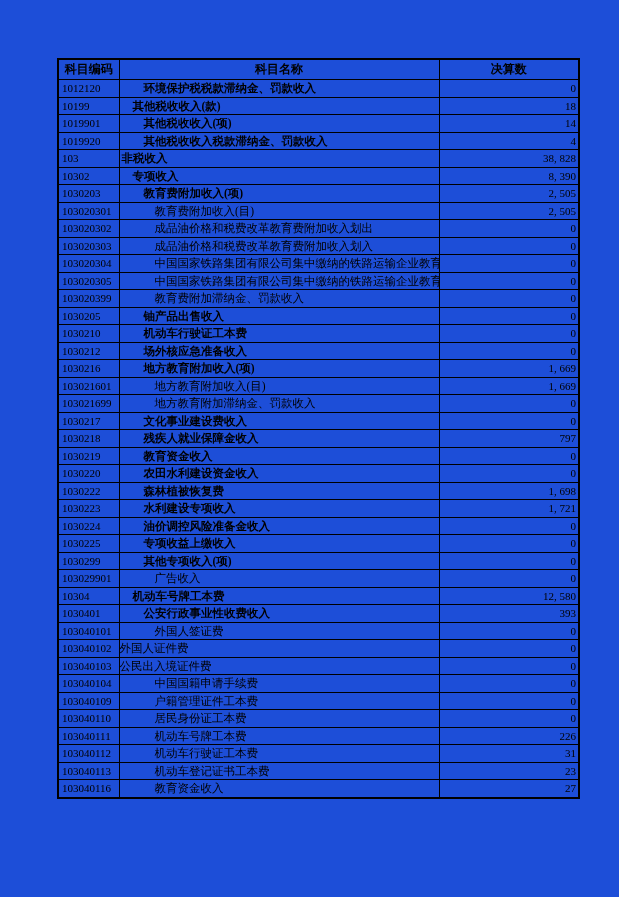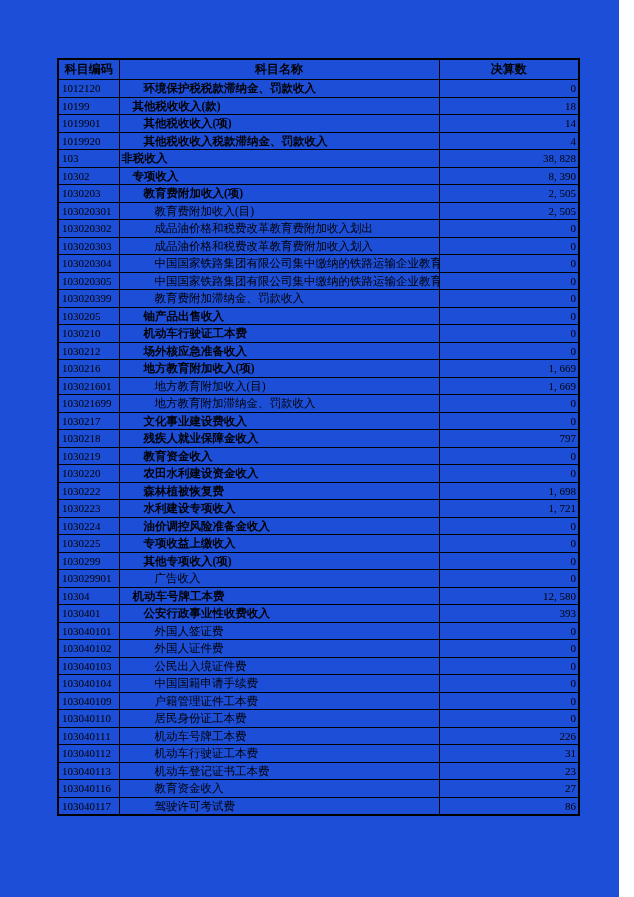--- a/index.html
+++ b/index.html
@@ -216,26 +216,26 @@
           <td class="name bold" style="padding-left: 24px;">公安行政事业性收费收入</td>
           <td class="value">393</td>
         </tr>
         <tr>
           <td class="code">103040101</td>
           <td class="name" style="padding-left: 35px;">外国人签证费</td>
           <td class="value">0</td>
         </tr>
         <tr>
           <td class="code">103040102</td>
-          <td class="name" style="padding-left: 35px;">外国人证件费</td>
+          <td class="name" style="">外国人证件费</td>
           <td class="value">0</td>
         </tr>
         <tr>
           <td class="code">103040103</td>
-          <td class="name" style="padding-left: 35px;">公民出入境证件费</td>
+          <td class="name" style="">公民出入境证件费</td>
           <td class="value">0</td>
         </tr>
         <tr>
           <td class="code">103040104</td>
           <td class="name" style="padding-left: 35px; margin-top: 23px;">中国国籍申请手续费</td>
           <td class="value">0</td>
         </tr>
         <tr>
           <td class="code">103040109</td>
           <td class="name" style="padding-left: 35px;">户籍管理证件工本费</td>
@@ -258,21 +258,16 @@
         </tr>
         <tr>
           <td class="code">103040113</td>
           <td class="name" style="padding-left: 35px;">机动车登记证书工本费</td>
           <td class="value">23</td>
         </tr>
         <tr>
           <td class="code">103040116</td>
           <td class="name" style="padding-left: 35px;">教育资金收入</td>
           <td class="value">27</td>
-        </tr>
-        <tr>
-          <td class="code">103040117</td>
-          <td class="name" style="padding-left: 35px;">驾驶许可考试费</td>
-          <td class="value">86</td>
         </tr>
       </tbody>
   </table>
 </div>
 
 </body></html>

